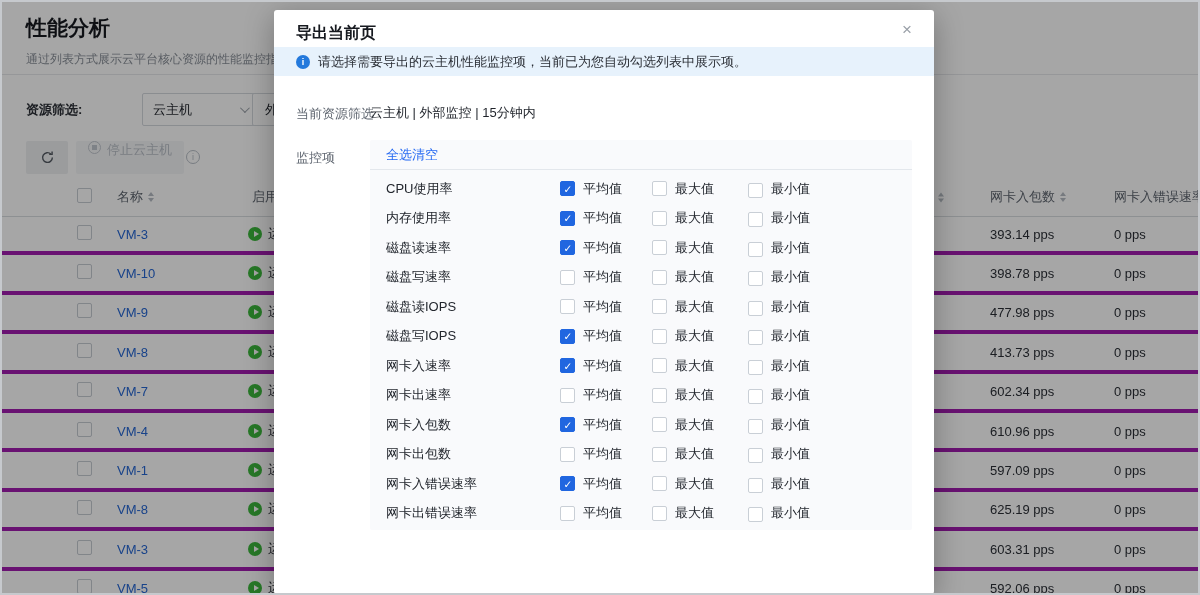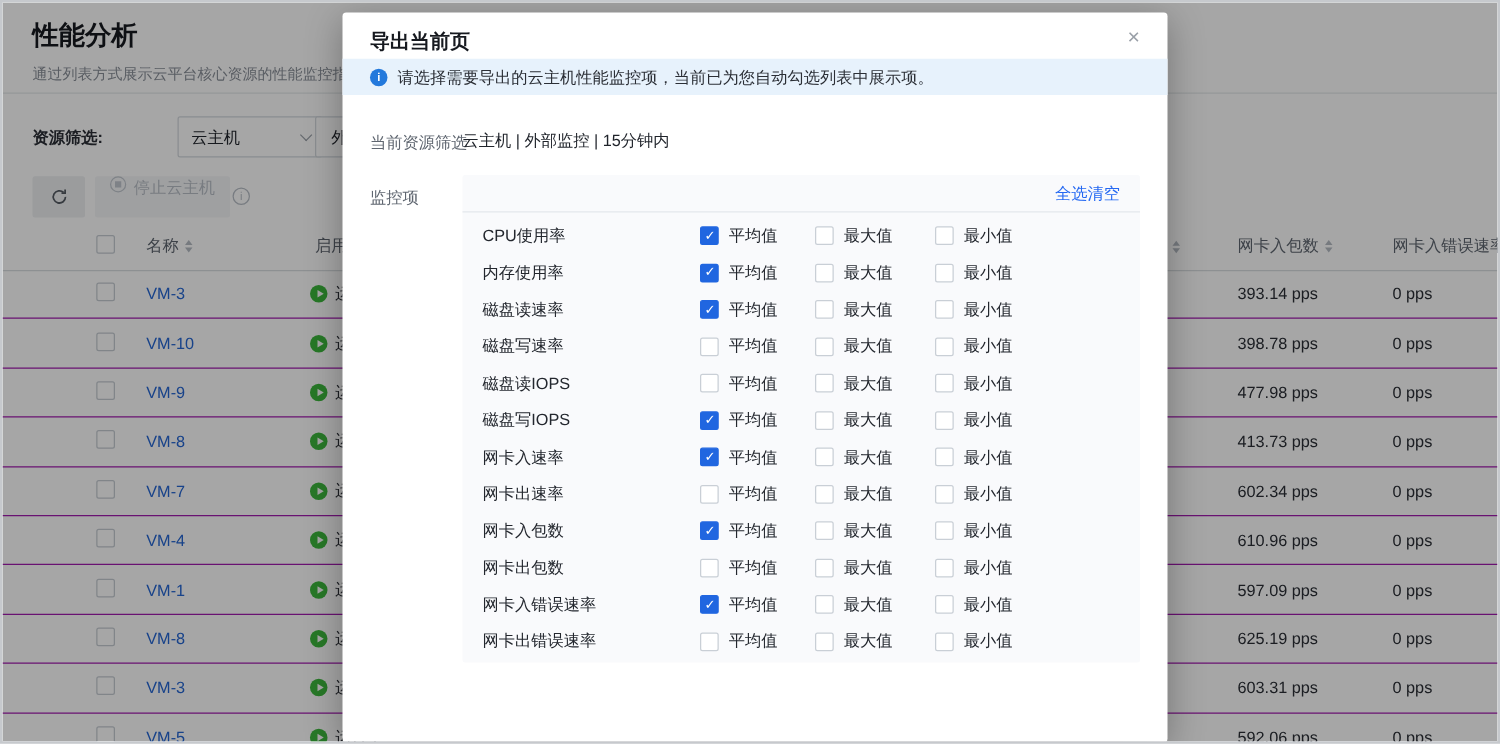--- a/index.html
+++ b/index.html
@@ -19,21 +19,21 @@
   .stop-btn { position:absolute; left:74px; top:139px; height:33px; background:#f5f6f8; border:none; border-radius:2px; display:flex; align-items:flex-start; gap:6px; padding:0 12px; font-size:13px; color:#b9bfc7; }
   .stop-icon { width:13px; height:13px; border:1.3px solid #c2c8cf; border-radius:50%; position:relative; }
   .stop-icon::after { content:""; position:absolute; left:3px; top:3px; width:4.5px; height:4.5px; background:#c2c8cf; }
   .info-icon { position:absolute; left:184px; top:148px; width:14px; height:14px; border:1.2px solid #b9bfc7; border-radius:50%; color:#b9bfc7; font-size:9px; display:flex; align-items:center; justify-content:center; font-style:normal; }
 
   .t-header { position:absolute; left:0; top:175px; width:100%; height:39px; font-size:13px; color:#5f6670; }
   .t-header .cell, .t-row .cell { position:absolute; top:50%; transform:translateY(-50%); white-space:nowrap; }
   .hdr-cb { left:75px; } .hdr-name { left:115px; } .hdr-status { left:250px; } .hdr-sort-orphan { left:936px; } .hdr-pps { left:988px; } .hdr-err { left:1112px; }
   .hdr-divider { position:absolute; left:0; top:214px; width:100%; border-top:1px solid #d9dde1; }
   .t-body { position:absolute; left:0; top:214px; width:100%; }
-  .t-row { position:relative; width:100%; height:39.4px; border-bottom:1px solid #a21caf; font-size:13px; }
+  .t-row { position:relative; width:100%; height:39.4px; border-bottom:4px solid #a21caf; font-size:13px; }
   .cb-plain { display:inline-block; width:15px; height:15px; border:1px solid #c6ccd3; border-radius:2px; background:#fff; }
   .row-cb { left:75px; } .cell-name { left:115px; } .cell-status { left:246px; display:flex; align-items:center; gap:6px; color:#2b2f36; }
   .cell-pps { left:988px; color:#2b2f36; } .cell-err { left:1112px; color:#2b2f36; }
   .vm-link { color:#2667d4; text-decoration:none; font-weight:500; }
   .play-icon { width:14px; height:14px; border-radius:50%; background:#3cb93c; position:relative; flex:0 0 auto; }
   .play-icon::after { content:""; position:absolute; left:5.5px; top:4px; border-left:5px solid #fff; border-top:3.5px solid transparent; border-bottom:3.5px solid transparent; }
   .sort { display:inline-block; vertical-align:middle; margin-left:5px; }
   .sort i { display:block; width:0; height:0; }
   .sort i.up { border-left:3.5px solid transparent; border-right:3.5px solid transparent; border-bottom:4px solid #b6bcc4; margin-bottom:2px; }
   .sort i.dn { border-left:3.5px solid transparent; border-right:3.5px solid transparent; border-top:4px solid #b6bcc4; }
@@ -42,27 +42,27 @@
   .overlay { position:absolute; inset:0; background:rgba(0,0,0,0.35); }
   .modal { position:absolute; left:272px; top:8px; width:660px; height:584px; background:#fff; border-radius:3px; box-shadow:0 6px 30px rgba(0,0,0,0.3); }
   .modal-title { position:absolute; left:22px; top:13px; font-size:16px; font-weight:bold; color:#16191f; }
   .modal-close { position:absolute; right:22px; top:11px; font-size:17px; color:#9aa0a8; line-height:1; cursor:default; }
   .banner { position:absolute; left:0; top:37px; width:100%; height:29px; background:#e7f2fc; display:flex; align-items:center; gap:8px; padding:0 22px; font-size:13px; color:#2b2f36; }
   .banner-info-icon { width:14px; height:14px; border-radius:50%; background:#2379dc; color:#fff; font-size:9px; font-weight:bold; display:flex; align-items:center; justify-content:center; flex:0 0 auto; }
   .m-filter-label { position:absolute; left:22px; top:95px; font-size:13px; color:#5f6670; }
   .m-filter-value { position:absolute; left:96px; top:94px; font-size:13px; font-weight:400; color:#1f232a; }
   .m-metrics-label { position:absolute; left:22px; top:139px; font-size:13px; color:#5f6670; }
   .panel { position:absolute; left:96px; top:130px; width:542px; height:390px; background:#f9fafc; border-radius:2px; }
-  .panel-head { height:30px; display:flex; align-items:center; justify-content:flex-end; padding:0 16px; border-bottom:1px solid #e3e7ec; font-size:13px; }
+  .panel-head { height:30px; display:flex; align-items:center; justify-content:flex-start; padding:0 16px; border-bottom:1px solid #e3e7ec; font-size:13px; }
   .blue-link { color:#2468f2; text-decoration:none; font-weight:500; }
   .m-rows { padding-top:4px; }
   .m-row { position:relative; height:29.5px; display:flex; align-items:center; font-size:13px; color:#23272e; }
   .m-name { position:absolute; left:16px; width:160px; }
   .cbg { position:absolute; display:flex; align-items:center; gap:8px; }
-  .cbg.g-avg { left:190px; } .cbg.g-max { left:282px; } .cbg.g-min { left:378px; }
+  .cbg.g-avg { left:190px; } .cbg.g-max { left:282px; } .cbg.g-min { left:378px;align-items:flex-end; }
   .cb { width:15px; height:15px; border:1px solid #c9cfd6; border-radius:2px; background:#fff; position:relative; flex:0 0 auto; }
   .cb.checked { background:#2066e0; border-color:#2066e0; }
   .cb.checked::after { content:"\2713"; position:absolute; left:2.5px; top:0.5px; color:#fff; font-size:10.5px; font-weight:bold; }
   .m-footer { position:absolute; left:0; bottom:0; width:100%; height:49px; border-top:1px solid #e6e9ed; display:flex; align-items:center; justify-content:flex-end; gap:30px; padding-right:22px; }
   .cancel-btn { background:none; border:none; font-size:13.5px; color:#33373e; cursor:default; }
   .export-btn { background:#1766dd; color:#fff; border:none; border-radius:4px; font-size:13.5px; padding:8px 14px 8px 17px; letter-spacing:3px; cursor:default; }
   .refresh-svg { display:block; }
 </style>
 </head>
 <body>

